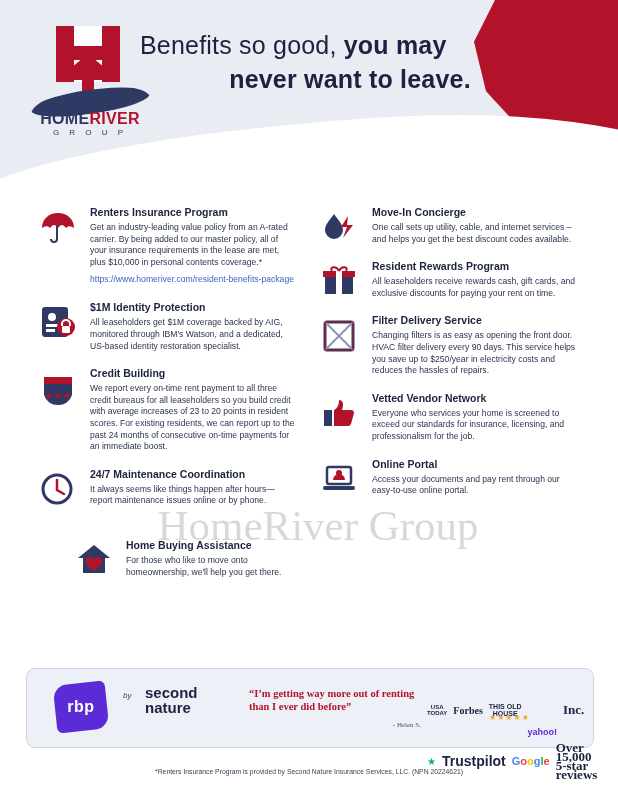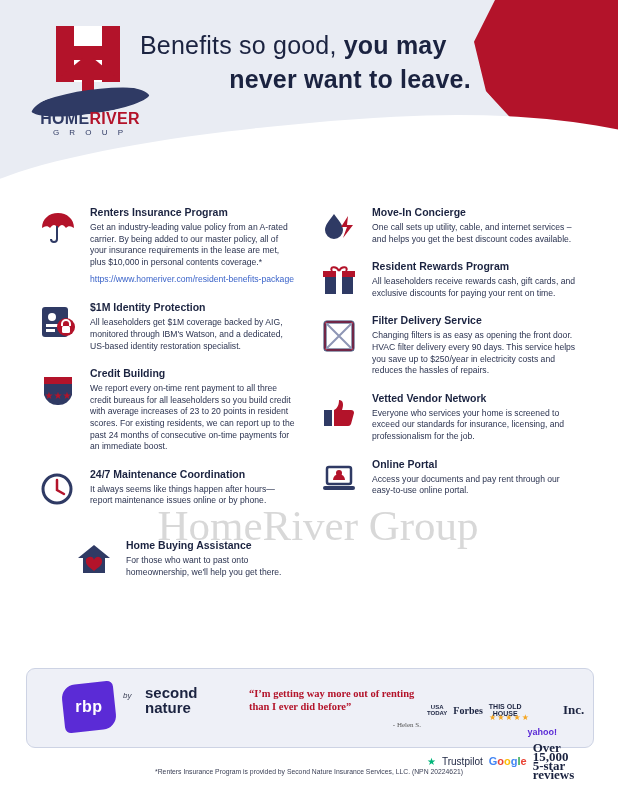--- a/index.html
+++ b/index.html
@@ -121,21 +121,21 @@
     position:absolute;left:0;top:0;width:44px;height:42px;
   }
   .ico svg{display:block;}
 
   
   .banner{
     position:absolute;left:26px;top:668px;width:566px;height:78px;
     background:#eef0f7;border:1px solid #cdd3e4;border-radius:9px;
   }
   .rbp{
-    position:absolute;left:36px;top:14px;width:52px;height:48px;
+    position:absolute;left:28px;top:14px;width:52px;height:48px;
   }
   .rbp-shape{
     position:absolute;left:0;top:0;width:52px;height:48px;
     background:#5b2bd6;
     border-radius:14px 6px 14px 6px;
     transform:rotate(-6deg);
   }
   .rbp-text{
     position:absolute;left:0;top:0;width:52px;height:48px;
     display:flex;align-items:center;justify-content:center;
@@ -156,21 +156,21 @@
   .quote .attr{display:block;text-align:right;font-size:7px;color:#555;font-weight:normal;margin-top:6px;}
 
   .press{position:absolute;left:400px;top:14px;width:160px;}
   .press-row{display:flex;align-items:center;gap:6px;margin-bottom:6px;}
   .usa{font-size:6px;font-weight:bold;color:#1b2340;line-height:6px;text-align:center;}
   .forbes{font-family:"Liberation Serif",serif;font-size:10px;font-weight:bold;color:#1b2340;}
   .thishouse{font-size:7px;font-weight:bold;color:#1b2340;line-height:7px;text-align:center;}
   .yahoo{font-size:9px;font-weight:bold;color:#5b2bd6;margin-top:44px;}
   .inc{font-family:"Liberation Serif",serif;font-size:13px;font-weight:bold;color:#1b2340;}
   .tp-star{color:#00b67a;font-size:10px;}
-  .trustpilot{font-size:10px;font-weight:normal;color:#1b2340;}
+  .trustpilot{font-size:14px;font-weight:bold;color:#1b2340;}
   .google{font-size:11px;font-weight:bold;}
   .g-b{color:#4285F4}.g-r{color:#EA4335}.g-y{color:#FBBC05}.g-g{color:#34A853}
   .stars{color:#f5a623;font-size:8px;letter-spacing:1px;}
   .rev{font-size:13px;font-weight:bold;color:#1b2340;line-height:9px;font-family:Liberation Serif, serif;}
 
   .disclaimer{
     position:absolute;left:0;top:768px;width:618px;text-align:center;
     font-size:6.8px;color:#3a3f55;
   }
 </style>
@@ -260,21 +260,21 @@
     </div>
 
     <div class="item" style="padding-left:90px;margin-top:32px;">
       <span class="ico" style="left:36px;">
         <svg width="44" height="42" viewBox="0 0 44 42">
           <path d="M22 6 6 19h5v15h22V19h5z" fill="#2f3a64"></path>
           <path d="M22 32c-5-4-8-6-8-9a4 4 0 0 1 8-2 4 4 0 0 1 8 2c0 3-3 5-8 9z" fill="#b3132a"></path>
         </svg>
       </span>
       <h3>Home Buying Assistance</h3>
-      <p>For those who want to past onto homeownership, we'll help you get there.</p>
+      <p>For those who like to move onto homeownership, we'll help you get there.</p>
     </div>
 
   </div>
 
   <div class="col col-right">
 
     <div class="item">
       <span class="ico">
         <svg width="44" height="42" viewBox="0 0 44 42">
           <path d="M16 8c5 7 9 11 9 16a9 9 0 0 1-18 0c0-5 4-9 9-16z" fill="#2f3a64"></path>

